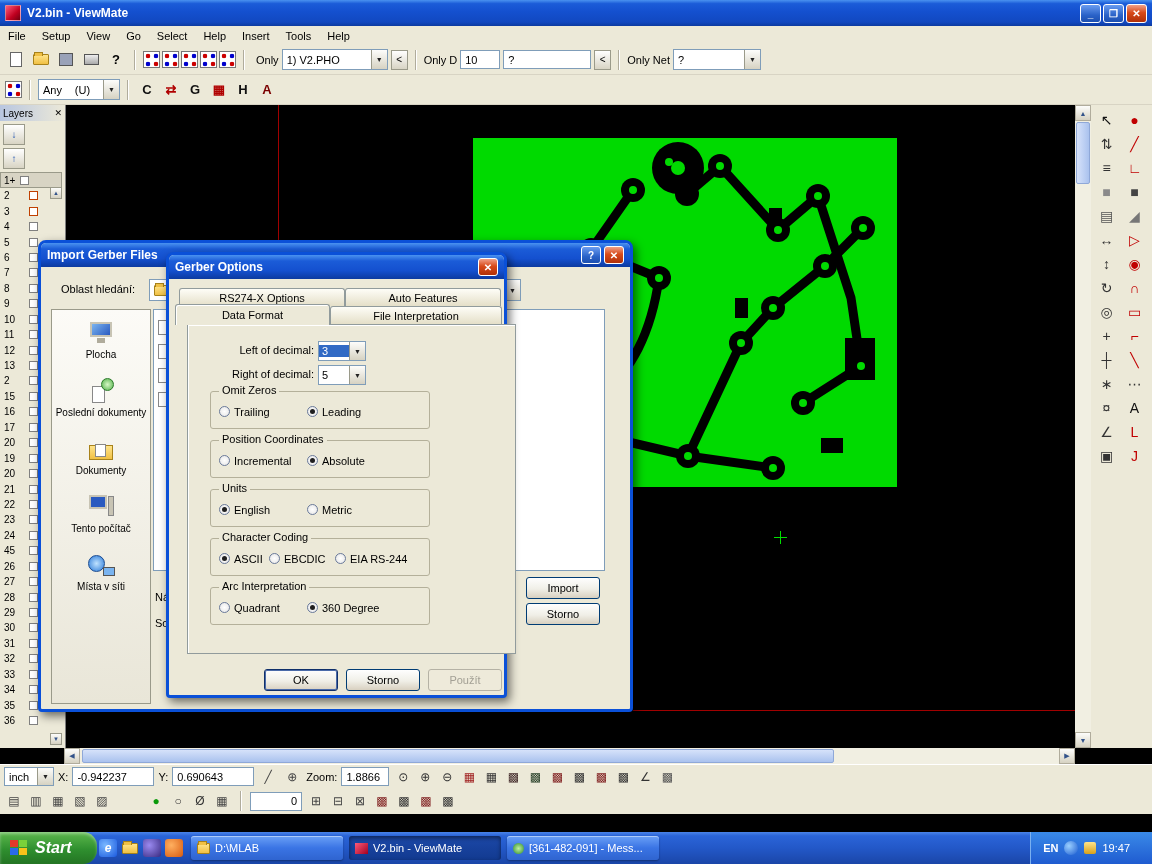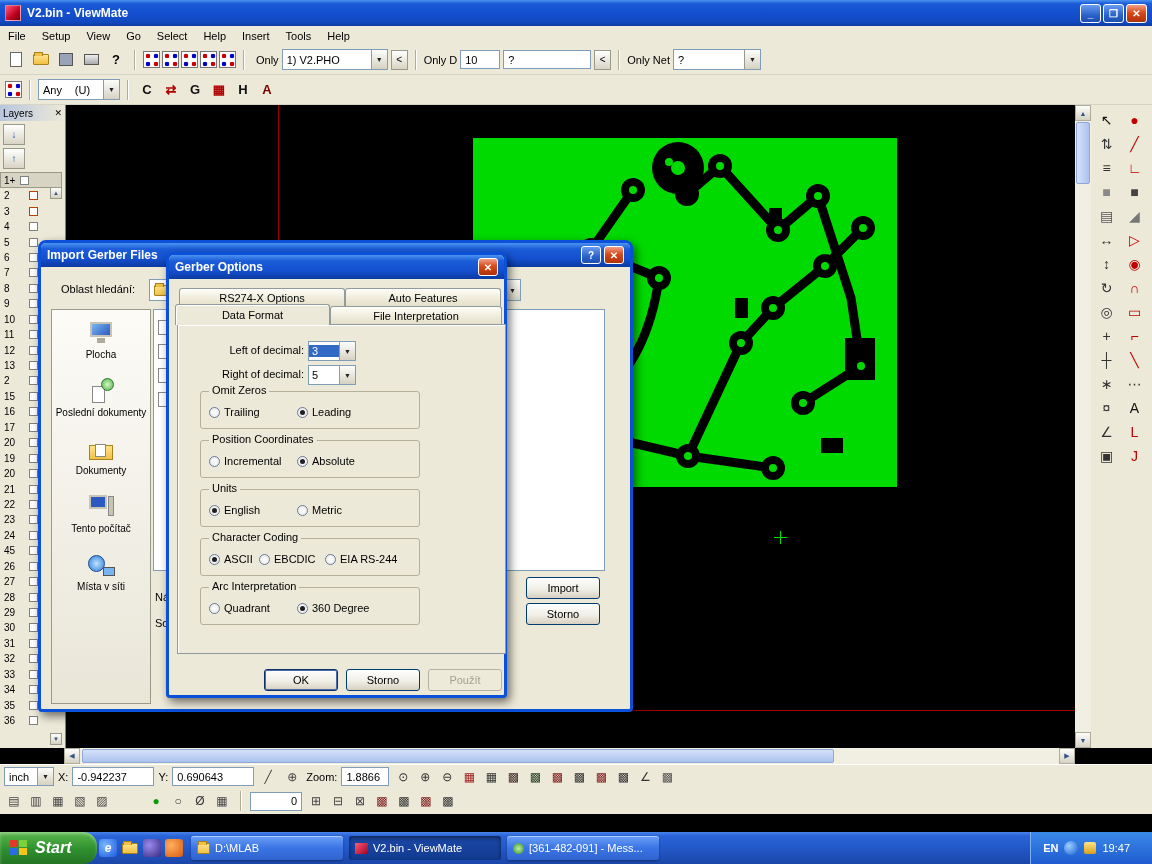--- a/index.html
+++ b/index.html
@@ -150,29 +150,29 @@
   .globe{position:absolute;left:3px;top:3px;width:17px;height:17px;border-radius:50%;
     background:radial-gradient(#bfe2ff,#2a7ad8);border:1px solid #1a4a90;}
   .netmon{position:absolute;right:2px;bottom:2px;width:12px;height:9px;background:#7ab4f0;border:1px solid #555;}
   .filelist{position:absolute;background:#fff;border:1px solid #7f9db9;}
   .ficon{position:absolute;left:4px;width:13px;height:15px;background:#fff;border:1px solid #888;}
   .ficon::after{content:"✓";position:absolute;right:-3px;bottom:-3px;color:#0a9a0a;font-size:9px;font-weight:bold;}
 
   .tab{position:absolute;height:18px;border:1px solid #919b9c;border-bottom:none;border-radius:3px 3px 0 0;
     background:linear-gradient(#fefdf7,#e4dfc8);display:flex;align-items:center;justify-content:center;z-index:1;}
   .tab.active{height:21px;background:#ece9d8;z-index:3;box-shadow:inset 1px 1px 0 #fff;}
-  .tabpanel{position:absolute;left:8px;top:45px;width:329px;height:330px;border:1px solid #919b9c;
+  .tabpanel{position:absolute;left:18px;top:45px;width:329px;height:330px;border:1px solid #919b9c;
     background:#ece9d8;box-shadow:inset 1px 1px 0 #fff;z-index:2;}
   .declabel{position:absolute;left:4px;width:122px;text-align:right;}
   .dcombo{position:absolute;width:48px;height:20px;background:#fff;border:1px solid #7f9db9;display:flex;align-items:center;}
   .dcombo .val{flex:1;padding:0 3px;}
   .val.selblue{background:#316ac5;color:#fff;}
   .group{position:absolute;left:22px;width:220px;height:38px;border:1px solid #b4b09a;border-radius:3px;}
   .glabel{position:absolute;top:-8px;left:8px;background:#ece9d8;padding:0 3px;}
-  .ropt{position:absolute;top:14px;display:flex;align-items:center;gap:4px;}
+  .ropt{position:absolute;top:14px;display:flex;gap:4px;}
   .radio{width:11px;height:11px;border-radius:50%;border:1px solid #6a7a9a;flex:none;
     background:radial-gradient(#fff,#e4e4e4);display:flex;align-items:center;justify-content:center;}
   .radio.sel::after{content:"";width:5px;height:5px;border-radius:50%;background:#1f1f1f;}
   .xpbtn{position:absolute;width:74px;height:22px;border:1px solid #003c74;border-radius:3px;
     background:linear-gradient(#fefefe,#f0efe7 55%,#d8d0c0);display:flex;align-items:center;justify-content:center;}
   .xpbtn.default{box-shadow:inset 0 0 0 1px #4a6aa8;border-color:#10306a;}
   .xpbtn.disabled{color:#a3a095;border-color:#b5b2a5;background:#eeeada;}
 </style>
 </head>
 <body>

